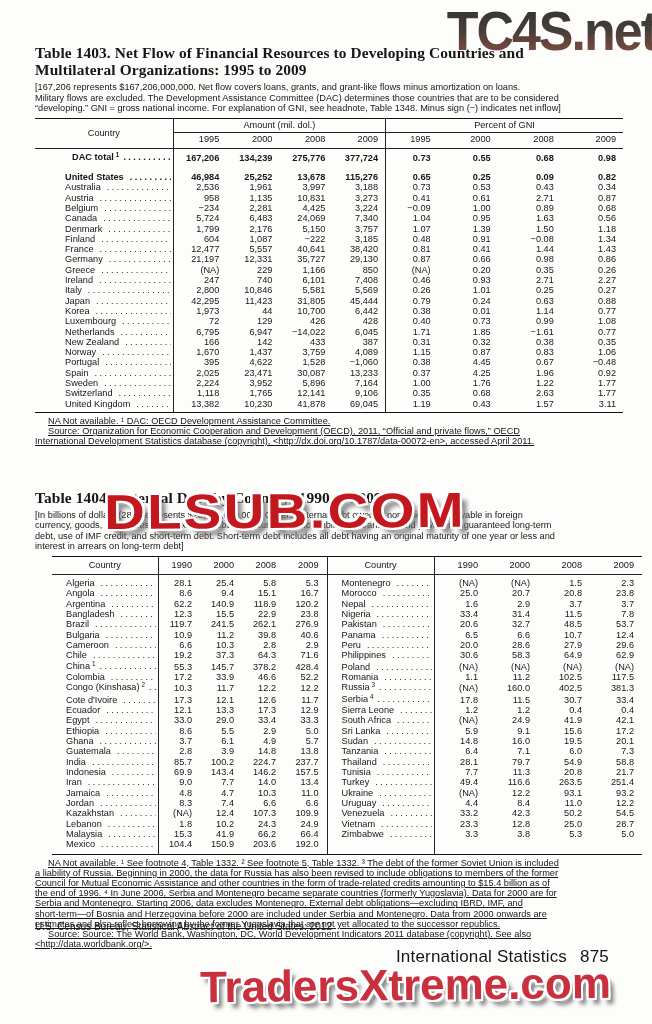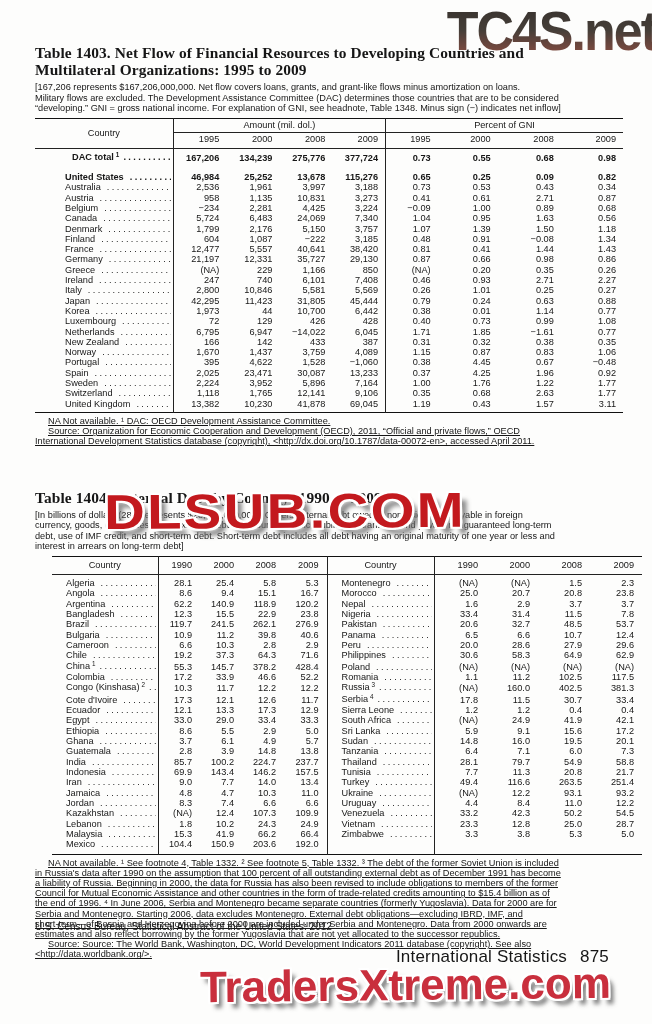--- a/index.html
+++ b/index.html
@@ -1246,21 +1246,20 @@
     <td class="n vl"></td>
     <td class="n"></td>
     <td class="n"></td>
     <td class="n"></td>
   </tr>
 </tbody>
   </table>
 
   <div class="fnblock">
     <div class="ind">NA Not available. ¹ See footnote 4, Table 1332. ² See footnote 5, Table 1332. ³ The debt of the former Soviet Union is included</div>
-    <div>in Russia's data after 1990 on the assumption that 100 percent of all outstanding external debt as of December 1991 has become</div>
     <div>a liability of Russia. Beginning in 2000, the data for Russia has also been revised to include obligations to members of the former</div>
     <div>Council for Mutual Economic Assistance and other countries in the form of trade-related credits amounting to $15.4 billion as of</div>
     <div>the end of 1996. ⁴ In June 2006, Serbia and Montenegro became separate countries (formerly Yugoslavia). Data for 2000 are for</div>
     <div>Serbia and Montenegro. Starting 2006, data excludes Montenegro. External debt obligations—excluding IBRD, IMF, and</div>
     <div>short-term—of Bosnia and Herzegovina before 2000 are included under Serbia and Montenegro. Data from 2000 onwards are</div>
     <div>estimates and also reflect borrowing by the former Yugoslavia that are not yet allocated to the successor republics.</div>
     <div class="ind">Source: Source: The World Bank, Washington, DC, World Development Indicators 2011 database (copyright). See also</div>
     <div>&lt;http://data.worldbank.org/&gt;.</div>
   </div>
 

